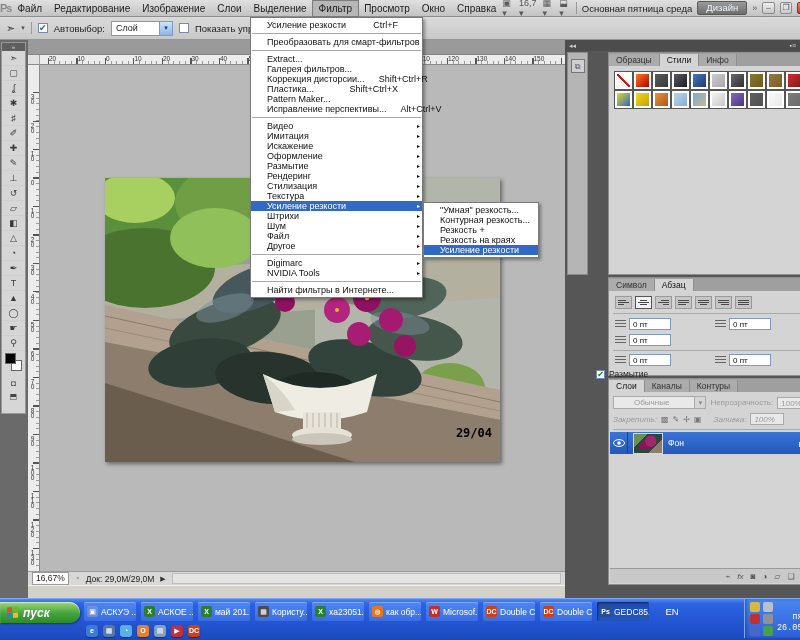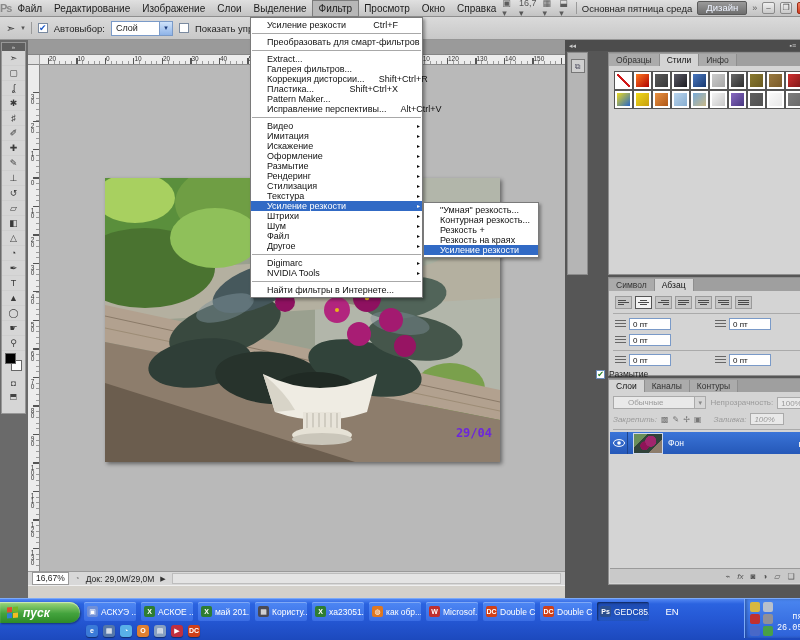--- a/index.html
+++ b/index.html
@@ -55,21 +55,21 @@
     background-size:600px 6px,600px 3px;background-position:8px 100%,8px 100%;background-repeat:no-repeat;}
   .hl{position:absolute;top:0;font-size:6.5px;color:#333;}
   .vruler{position:absolute;left:0;top:25px;width:12px;height:506px;background:#ececec;border-right:1px solid #8a8a8a;
     background-image:repeating-linear-gradient(to bottom,#555 0 1px,transparent 1px 28.5px),
       repeating-linear-gradient(to bottom,#9a9a9a 0 1px,transparent 1px 5.7px);
     background-size:6px 600px,3px 600px;background-position:100% 27px,100% 27px;background-repeat:no-repeat;}
   .vl{position:absolute;left:1px;font-size:6.5px;color:#333;writing-mode:vertical-lr;text-orientation:upright;letter-spacing:-2px;}
   .rcorner{position:absolute;left:0;top:15px;width:12px;height:10px;background:#e2e2e2;border-right:1px solid #a0a0a0;border-bottom:1px solid #8a8a8a;}
   .pasteboard{position:absolute;left:12px;top:25px;width:525px;height:506px;background:#b9b9b9;overflow:hidden;}
   .photo{position:absolute;left:65px;top:113px;width:395px;height:284px;box-shadow:2px 2px 4px rgba(0,0,0,.45);}
-  .datestamp{position:absolute;right:8px;bottom:22px;color:#6d28d9;font-weight:bold;font-size:12px;font-family:"DejaVu Sans Mono",monospace;}
+  .datestamp{position:absolute;right:8px;bottom:22px;color:#000000;font-weight:bold;font-size:12px;font-family:"DejaVu Sans Mono",monospace;}
   .statusbar{position:absolute;left:0;bottom:0;width:537px;height:14px;background:#d8d8d8;border-top:1px solid #9a9a9a;
     display:flex;align-items:center;font-size:8.5px;color:#222;gap:6px;padding-left:4px;}
   .zoombox{background:#fff;border:1px solid #9a9a9a;padding:0 3px;line-height:11px;}
   .statlong{flex:1;height:11px;margin-right:4px;background:#e4e4e4;border:1px solid #bdbdbd;}
   .bottomchrome{position:absolute;left:28px;top:585px;width:537px;height:13px;background:#d4d1cb;border-top:1px solid #efefef;}
 
   
   .menupop{position:absolute;background:#fff;border:1px solid #7a7a7a;box-shadow:2px 2px 3px rgba(0,0,0,.35);
     font-size:9px;color:#111;padding:2px 0;z-index:50;}
   .mi{height:10px;line-height:10px;display:flex;align-items:center;padding:0 2px 0 16px;white-space:nowrap;}
@@ -103,21 +103,21 @@
   .ab.on{background:#f2f2f2;border-color:#555;}
   .ab i{display:block;height:1px;background:#4a4a4a;margin-top:1px;}
   .pfield{position:absolute;display:flex;align-items:center;gap:3px;font-size:8px;color:#444;}
   .pico{width:11px;height:9px;background:repeating-linear-gradient(#666 0 1px,transparent 1px 3px);}
   .pin{width:42px;height:12px;background:#fff;border:1px solid #7a9ac8;font-size:8px;line-height:11px;padding-left:3px;color:#111;}
   .hr2{position:absolute;left:4px;right:4px;height:1px;background:#aaa;}
   .cbrow{position:absolute;left:6px;display:flex;align-items:center;gap:4px;font-size:8.5px;color:#222;}
   .cb2{width:9px;height:9px;background:#fff;border:1px solid #6a8ab8;color:#1c7a1c;font-size:8px;line-height:8px;text-align:center;}
   
   .lrow{position:absolute;left:4px;right:4px;display:flex;align-items:center;gap:4px;font-size:8px;color:#9a9a9a;}
-  .combo{width:94px;height:13px;background:#e9e9e9;border:1px solid #aaa;display:flex;align-items:center;padding-left:14px;color:#9a9a9a;}
+  .combo{width:94px;height:13px;background:#e9e9e9;border:1px solid #aaa;display:flex;align-items:center;padding-left:20px;color:#9a9a9a;}
   .combo .ddarrow{height:11px;width:11px;background:#d6d6d6;border-left:1px solid #aaa;color:#888;}
   .valbox{width:34px;height:12px;background:#e9e9e9;border:1px solid #aaa;color:#9a9a9a;line-height:11px;padding-left:3px;}
   .lockico{color:#777;font-size:8px;}
   .layersel{position:absolute;left:1px;right:1px;height:22px;background:linear-gradient(#3a74d8,#2558b8);display:flex;align-items:center;color:#fff;}
   .eyecell{width:18px;align-self:stretch;border-right:1px solid #1c448e;display:flex;align-items:center;justify-content:center;}
   .lthumb{width:30px;height:21px;margin:0 5px;border:1px solid #cfd8ea;
     background:radial-gradient(circle at 60% 38%,#a1266e 0 26%,transparent 28%),
       radial-gradient(circle at 38% 62%,#8e1458 0 20%,transparent 22%),
       linear-gradient(135deg,#6a8f5a 0 28%,#31433a 28% 72%,#8d7d6c 72%);}
   .lname{font-size:8.5px;}

